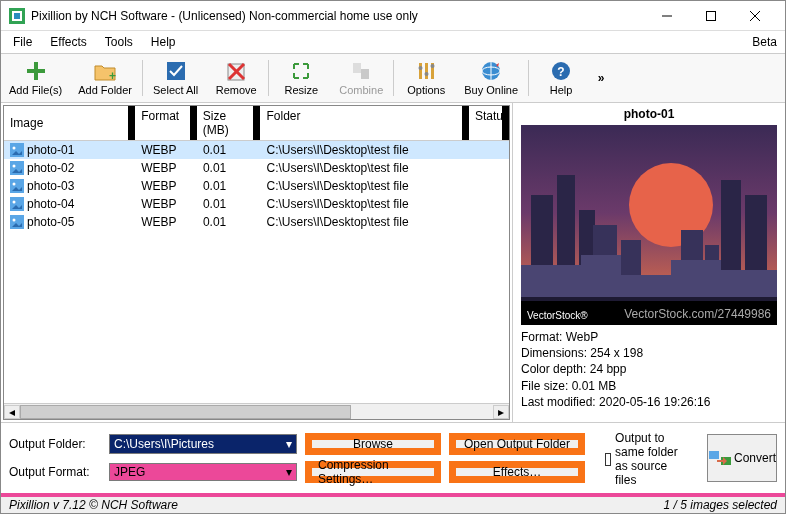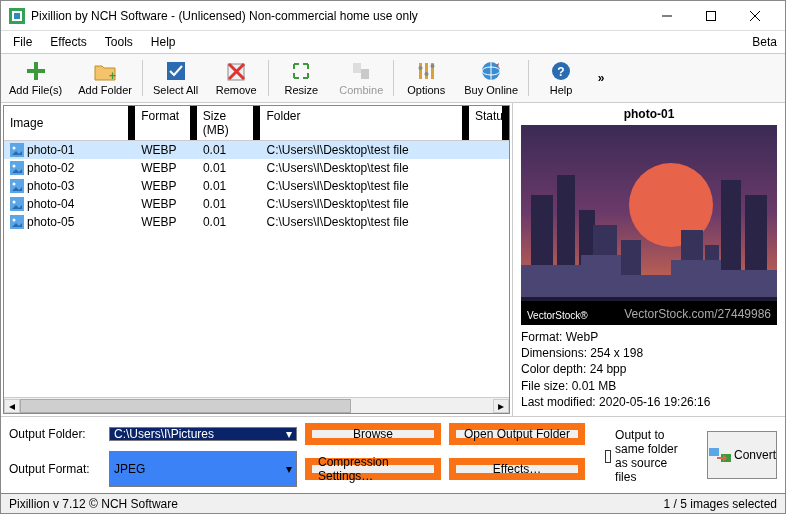--- a/index.html
+++ b/index.html
@@ -39,27 +39,27 @@
 .hscroll .arrow{width:16px;height:14px;display:flex;align-items:center;justify-content:center;border:1px solid #ccc;background:#eee;}
 .hscroll .track{flex:1;height:14px;position:relative;}
 .hscroll .thumb{position:absolute;left:0;top:0;width:70%;height:100%;background:#cfcfcf;border:1px solid #aaa;}
 .right { flex: 1; display: flex; flex-direction: column; padding: 2px 4px; gap:2px;}
 .preview-title { text-align: center; font-weight: bold; padding: 2px; }
 .preview { width: 256px; height: 200px; background: #1a1530; position: relative; margin: 0 auto; overflow:hidden;}
 .meta { font-size: 12px; line-height: 1.35; padding: 2px 4px; }
 .bottom { border-top: 1px solid #ccc; padding: 6px 8px; display: flex; gap: 20px; align-items:center;}
 .bottom-left { flex: 1; display: grid; grid-template-columns: 92px 188px 136px 136px; gap: 6px 8px; align-items:center;}
 .bottom-left label { font-size: 12px; }
-.sel-input { height: 14px; border: 1px solid #7a7a7a; padding: 0 4px; display:flex; align-items:center; justify-content:space-between; background:#0a246a; color:#fff;}
-.sel-input2 { height: 36px; border: 1px solid #7a7a7a; padding: 0 4px; display:flex; align-items:center; justify-content:space-between; background:#3b82f6;gap:30px;}
+.sel-input { height: 20px; border: 1px solid #7a7a7a; padding: 0 4px; display:flex; align-items:center; justify-content:space-between; background:#0a246a; color:#fff;}
+.sel-input2 { height: 18px; border: 1px solid #7a7a7a; padding: 0 4px; display:flex; align-items:center; justify-content:space-between; background:#ec4899;gap:30px;}
 .btn { height: 22px; border: 7px solid #f97316; background: #f0f0f0; display:flex; align-items:center; justify-content:center; cursor:pointer; padding:0 6px;}
 .chk { display:flex; align-items:center; gap:4px; font-size:12px; }
 .chk .box { width:13px; height:13px; border:1px solid #333; display:inline-block;}
 .convert-panel { width:70px; height:48px; border:1px solid #888; background:#f0f0f0; display:flex; flex-direction:row; align-items:center; justify-content:center; gap:2px; cursor:pointer;}
-.statusbar { height:20px; border-top:1px solid #ec4899; display:flex; align-items:center; padding:0 8px; justify-content:space-between; background:#f0f0f0;}
+.statusbar { height:20px; border-top:4px solid #ec4899; display:flex; align-items:center; padding:0 8px; justify-content:space-between; background:#f0f0f0;font-style:italic;}
 .checks{display:flex;flex-direction:column;gap:6px;padding-top:2px;}
 svg { display:block; }
 </style>
 </head>
 <body>
 
 <div class="titlebar">
   <span class="app-icon">
     <svg width="16" height="16">
         <rect width="16" height="16" fill="#31a354"></rect>

